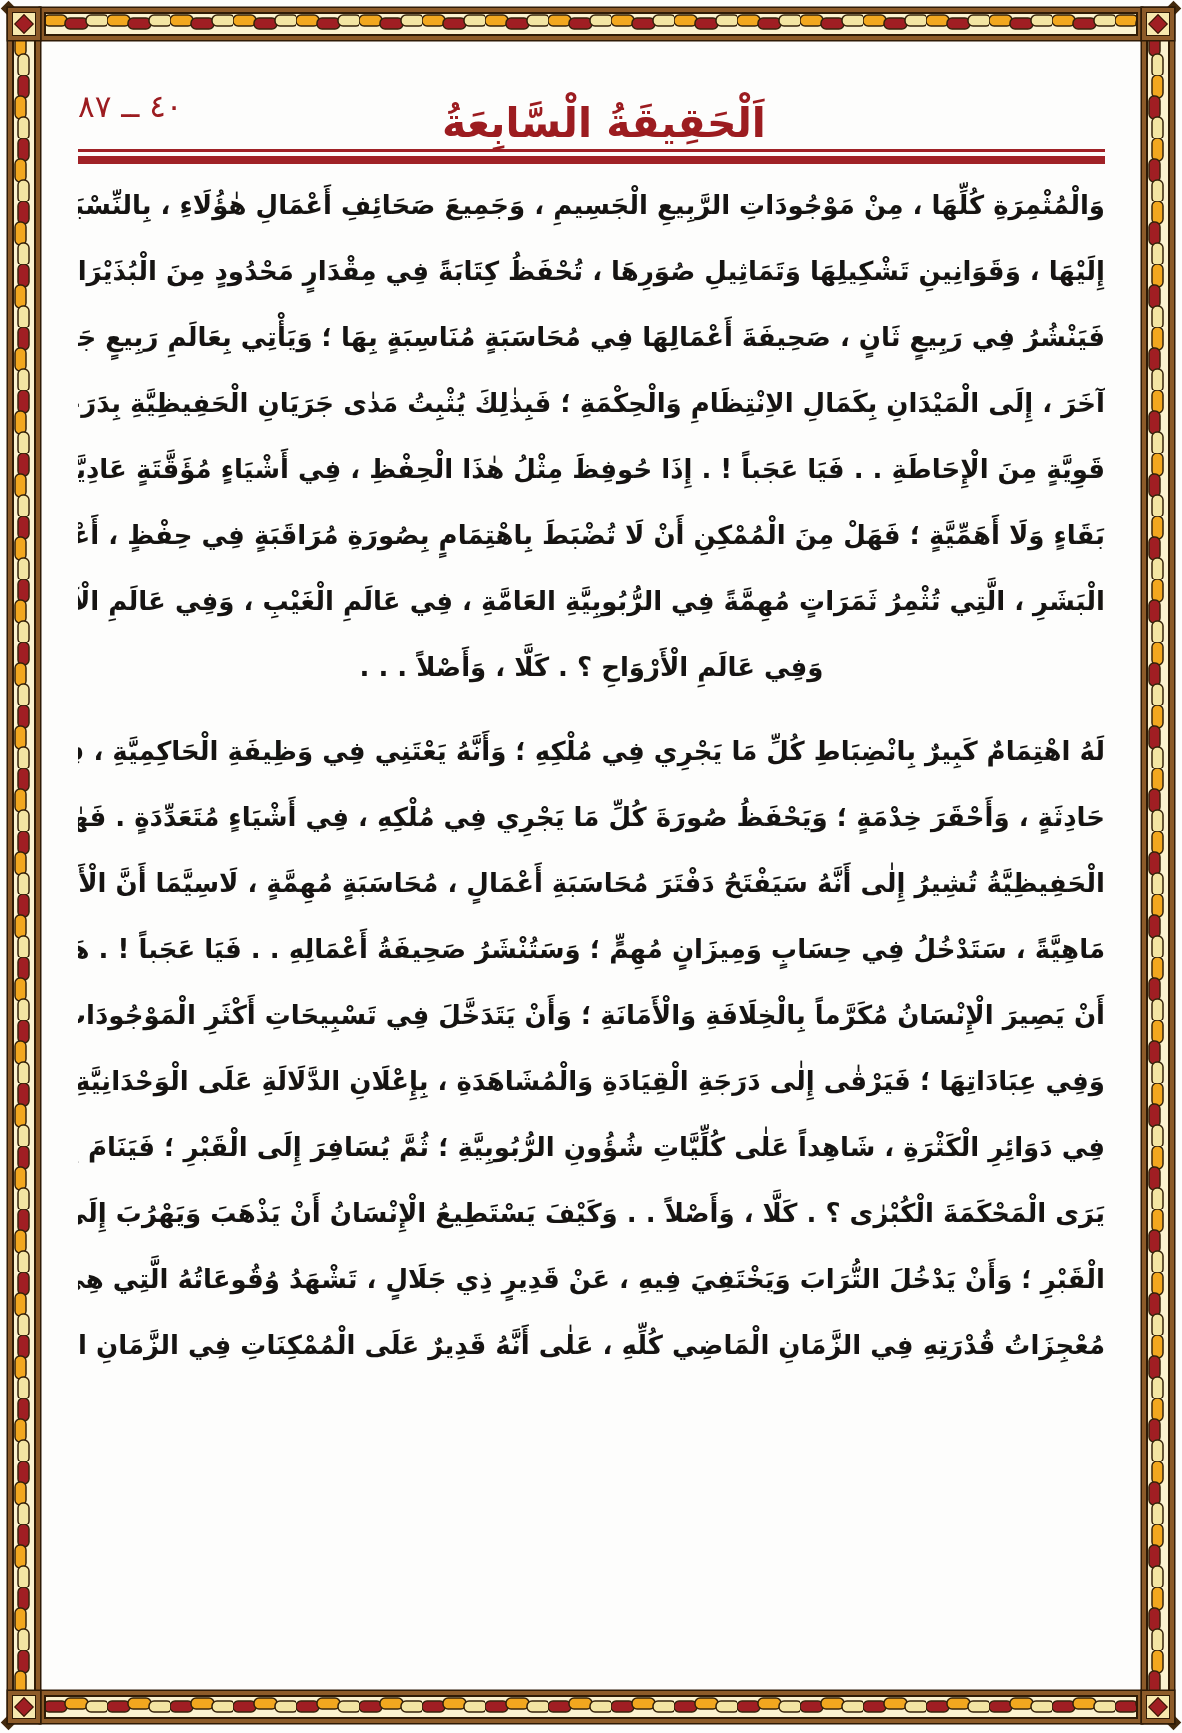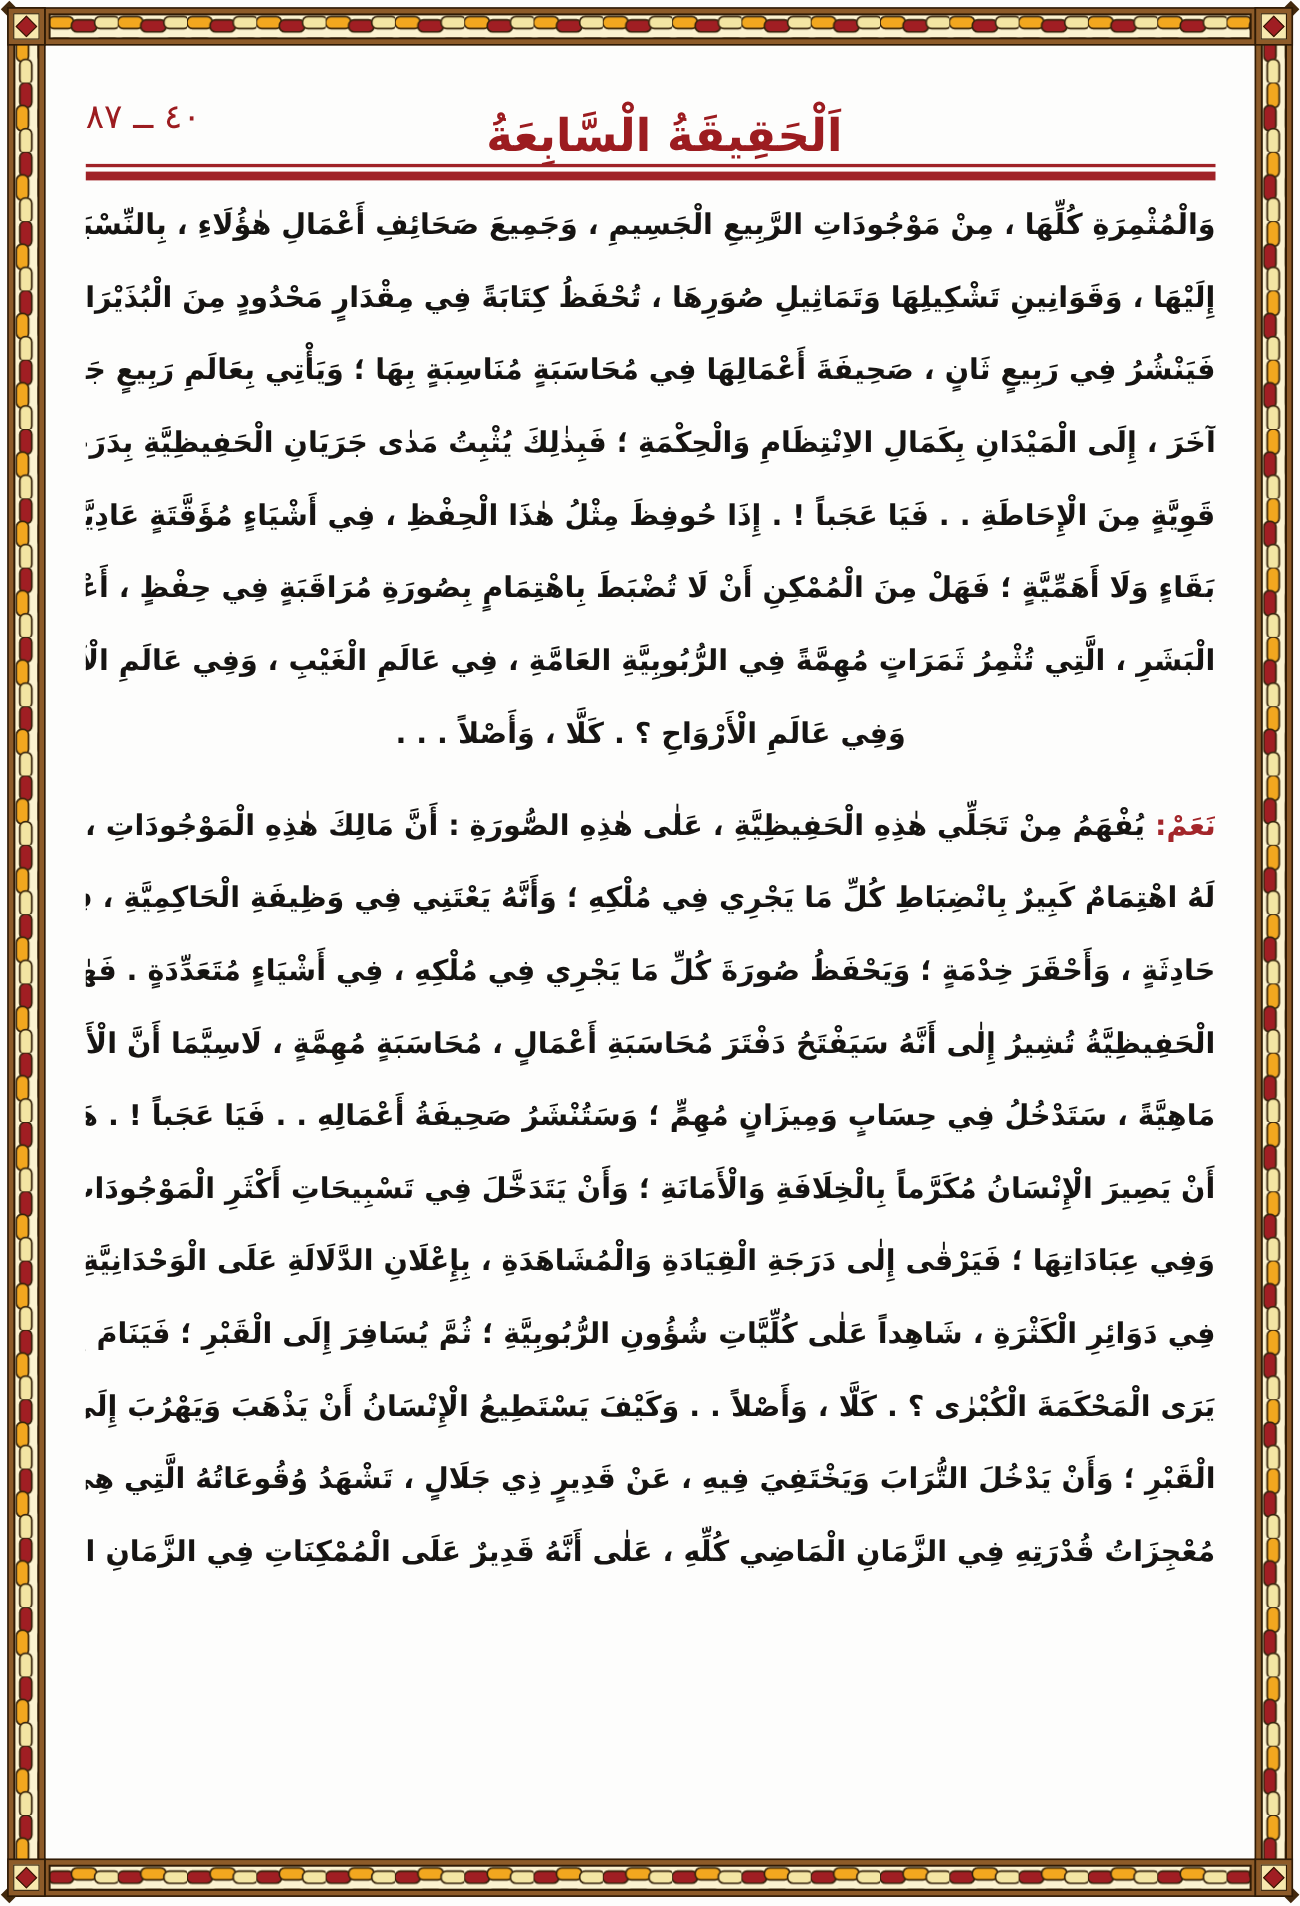--- a/index.html
+++ b/index.html
@@ -138,24 +138,20 @@
     <div class="line">وَالْمُثْمِرَةِ كُلِّهَا ، مِنْ مَوْجُودَاتِ الرَّبِيعِ الْجَسِيمِ ، وَجَمِيعَ صَحَائِفِ أَعْمَالِ هٰؤُلَاءِ ، بِالنِّسْبَةِ</div>
     <div class="line">إِلَيْهَا ، وَقَوَانِينِ تَشْكِيلِهَا وَتَمَاثِيلِ صُوَرِهَا ، تُحْفَظُ كِتَابَةً فِي مِقْدَارٍ مَحْدُودٍ مِنَ الْبُذَيْرَاتِ ؛</div>
     <div class="line">فَيَنْشُرُ فِي رَبِيعٍ ثَانٍ ، صَحِيفَةَ أَعْمَالِهَا فِي مُحَاسَبَةٍ مُنَاسِبَةٍ بِهَا ؛ وَيَأْتِي بِعَالَمِ رَبِيعٍ جَسِيمٍ</div>
     <div class="line">آخَرَ ، إِلَى الْمَيْدَانِ بِكَمَالِ الاِنْتِظَامِ وَالْحِكْمَةِ ؛ فَبِذٰلِكَ يُثْبِتُ مَدٰى جَرَيَانِ الْحَفِيظِيَّةِ بِدَرَجَةٍ</div>
     <div class="line">قَوِيَّةٍ مِنَ الْإِحَاطَةِ . . فَيَا عَجَباً ! . إِذَا حُوفِظَ مِثْلُ هٰذَا الْحِفْظِ ، فِي أَشْيَاءٍ مُؤَقَّتَةٍ عَادِيَّةٍ بِلَا</div>
     <div class="line">بَقَاءٍ وَلَا أَهَمِّيَّةٍ ؛ فَهَلْ مِنَ الْمُمْكِنِ أَنْ لَا تُضْبَطَ بِاهْتِمَامٍ بِصُورَةِ مُرَاقَبَةٍ فِي حِفْظٍ ، أَعْمَالُ</div>
     <div class="line">الْبَشَرِ ، الَّتِي تُثْمِرُ ثَمَرَاتٍ مُهِمَّةً فِي الرُّبُوبِيَّةِ العَامَّةِ ، فِي عَالَمِ الْغَيْبِ ، وَفِي عَالَمِ الْآخِرَةِ ،</div>
     <div class="line center-line">وَفِي عَالَمِ الْأَرْوَاحِ ؟ . كَلَّا ، وَأَصْلاً . . .</div>
   </div>
   <div class="para2">
-    <div class="line">
-      <span class="intro-red">نَعَمْ:</span>
-      <span>يُفْهَمُ مِنْ تَجَلِّي هٰذِهِ الْحَفِيظِيَّةِ ، عَلٰى هٰذِهِ الصُّورَةِ : أَنَّ مَالِكَ هٰذِهِ الْمَوْجُودَاتِ ،</span>
-    </div>
     <div class="line">لَهُ اهْتِمَامٌ كَبِيرٌ بِانْضِبَاطِ كُلِّ مَا يَجْرِي فِي مُلْكِهِ ؛ وَأَنَّهُ يَعْتَنِي فِي وَظِيفَةِ الْحَاكِمِيَّةِ ، فِي</div>
     <div class="line">حَادِثَةٍ ، وَأَحْقَرَ خِدْمَةٍ ؛ وَيَحْفَظُ صُورَةَ كُلِّ مَا يَجْرِي فِي مُلْكِهِ ، فِي أَشْيَاءٍ مُتَعَدِّدَةٍ . فَهٰذِهِ</div>
     <div class="line">الْحَفِيظِيَّةُ تُشِيرُ إِلٰى أَنَّهُ سَيَفْتَحُ دَفْتَرَ مُحَاسَبَةِ أَعْمَالٍ ، مُحَاسَبَةٍ مُهِمَّةٍ ، لَاسِيَّمَا أَنَّ الْأَعْمَالَ</div>
     <div class="line">مَاهِيَّةً ، سَتَدْخُلُ فِي حِسَابٍ وَمِيزَانٍ مُهِمٍّ ؛ وَسَتُنْشَرُ صَحِيفَةُ أَعْمَالِهِ . . فَيَا عَجَباً ! . هَلْ يُمْكِنُ</div>
     <div class="line">أَنْ يَصِيرَ الْإِنْسَانُ مُكَرَّماً بِالْخِلَافَةِ وَالْأَمَانَةِ ؛ وَأَنْ يَتَدَخَّلَ فِي تَسْبِيحَاتِ أَكْثَرِ الْمَوْجُودَاتِ ،</div>
     <div class="line">وَفِي عِبَادَاتِهَا ؛ فَيَرْقٰى إِلٰى دَرَجَةِ الْقِيَادَةِ وَالْمُشَاهَدَةِ ، بِإِعْلَانِ الدَّلَالَةِ عَلَى الْوَحْدَانِيَّةِ الْإِلٰهِيَّةِ</div>
     <div class="line">فِي دَوَائِرِ الْكَثْرَةِ ، شَاهِداً عَلٰى كُلِّيَّاتِ شُؤُونِ الرُّبُوبِيَّةِ ؛ ثُمَّ يُسَافِرَ إِلَى الْقَبْرِ ؛ فَيَنَامَ بِالرَّاحَةِ ؛</div>
     <div class="line">يَرَى الْمَحْكَمَةَ الْكُبْرٰى ؟ . كَلَّا ، وَأَصْلاً . . وَكَيْفَ يَسْتَطِيعُ الْإِنْسَانُ أَنْ يَذْهَبَ وَيَهْرُبَ إِلَى</div>
     <div class="line">الْقَبْرِ ؛ وَأَنْ يَدْخُلَ التُّرَابَ وَيَخْتَفِيَ فِيهِ ، عَنْ قَدِيرٍ ذِي جَلَالٍ ، تَشْهَدُ وُقُوعَاتُهُ الَّتِي هِيَ</div>
     <div class="line">مُعْجِزَاتُ قُدْرَتِهِ فِي الزَّمَانِ الْمَاضِي كُلِّهِ ، عَلٰى أَنَّهُ قَدِيرٌ عَلَى الْمُمْكِنَاتِ فِي الزَّمَانِ الْمُسْتَقْبَلِ</div>

